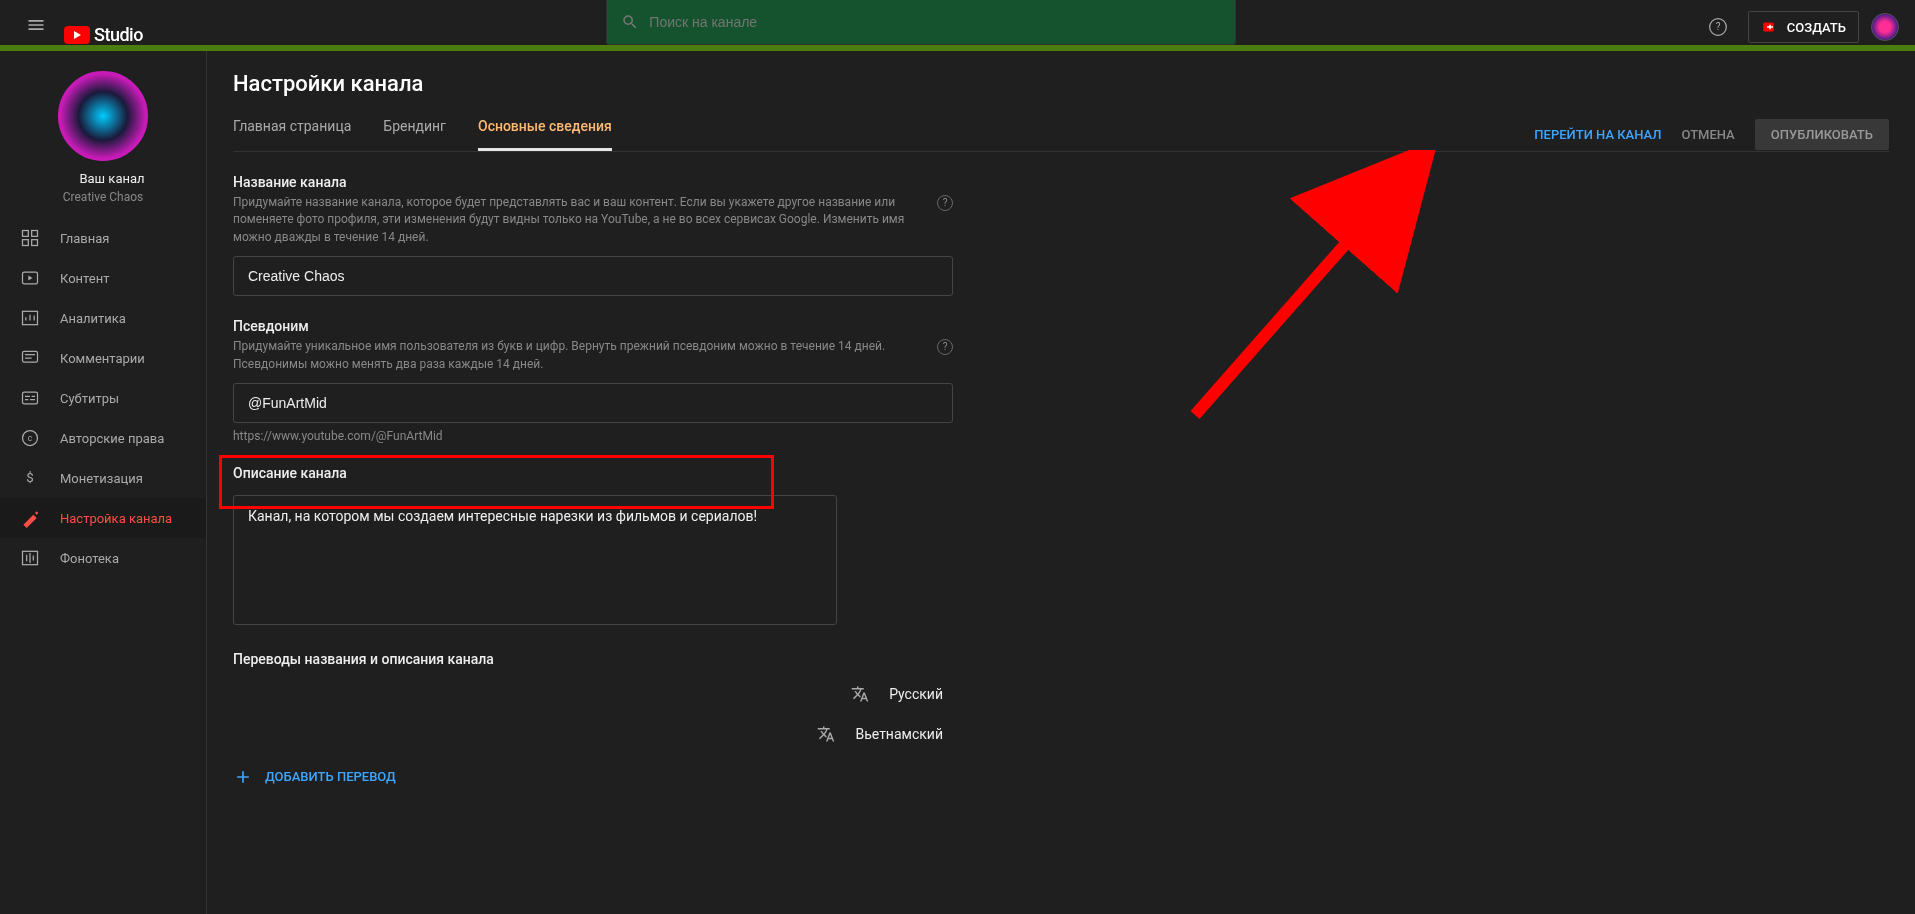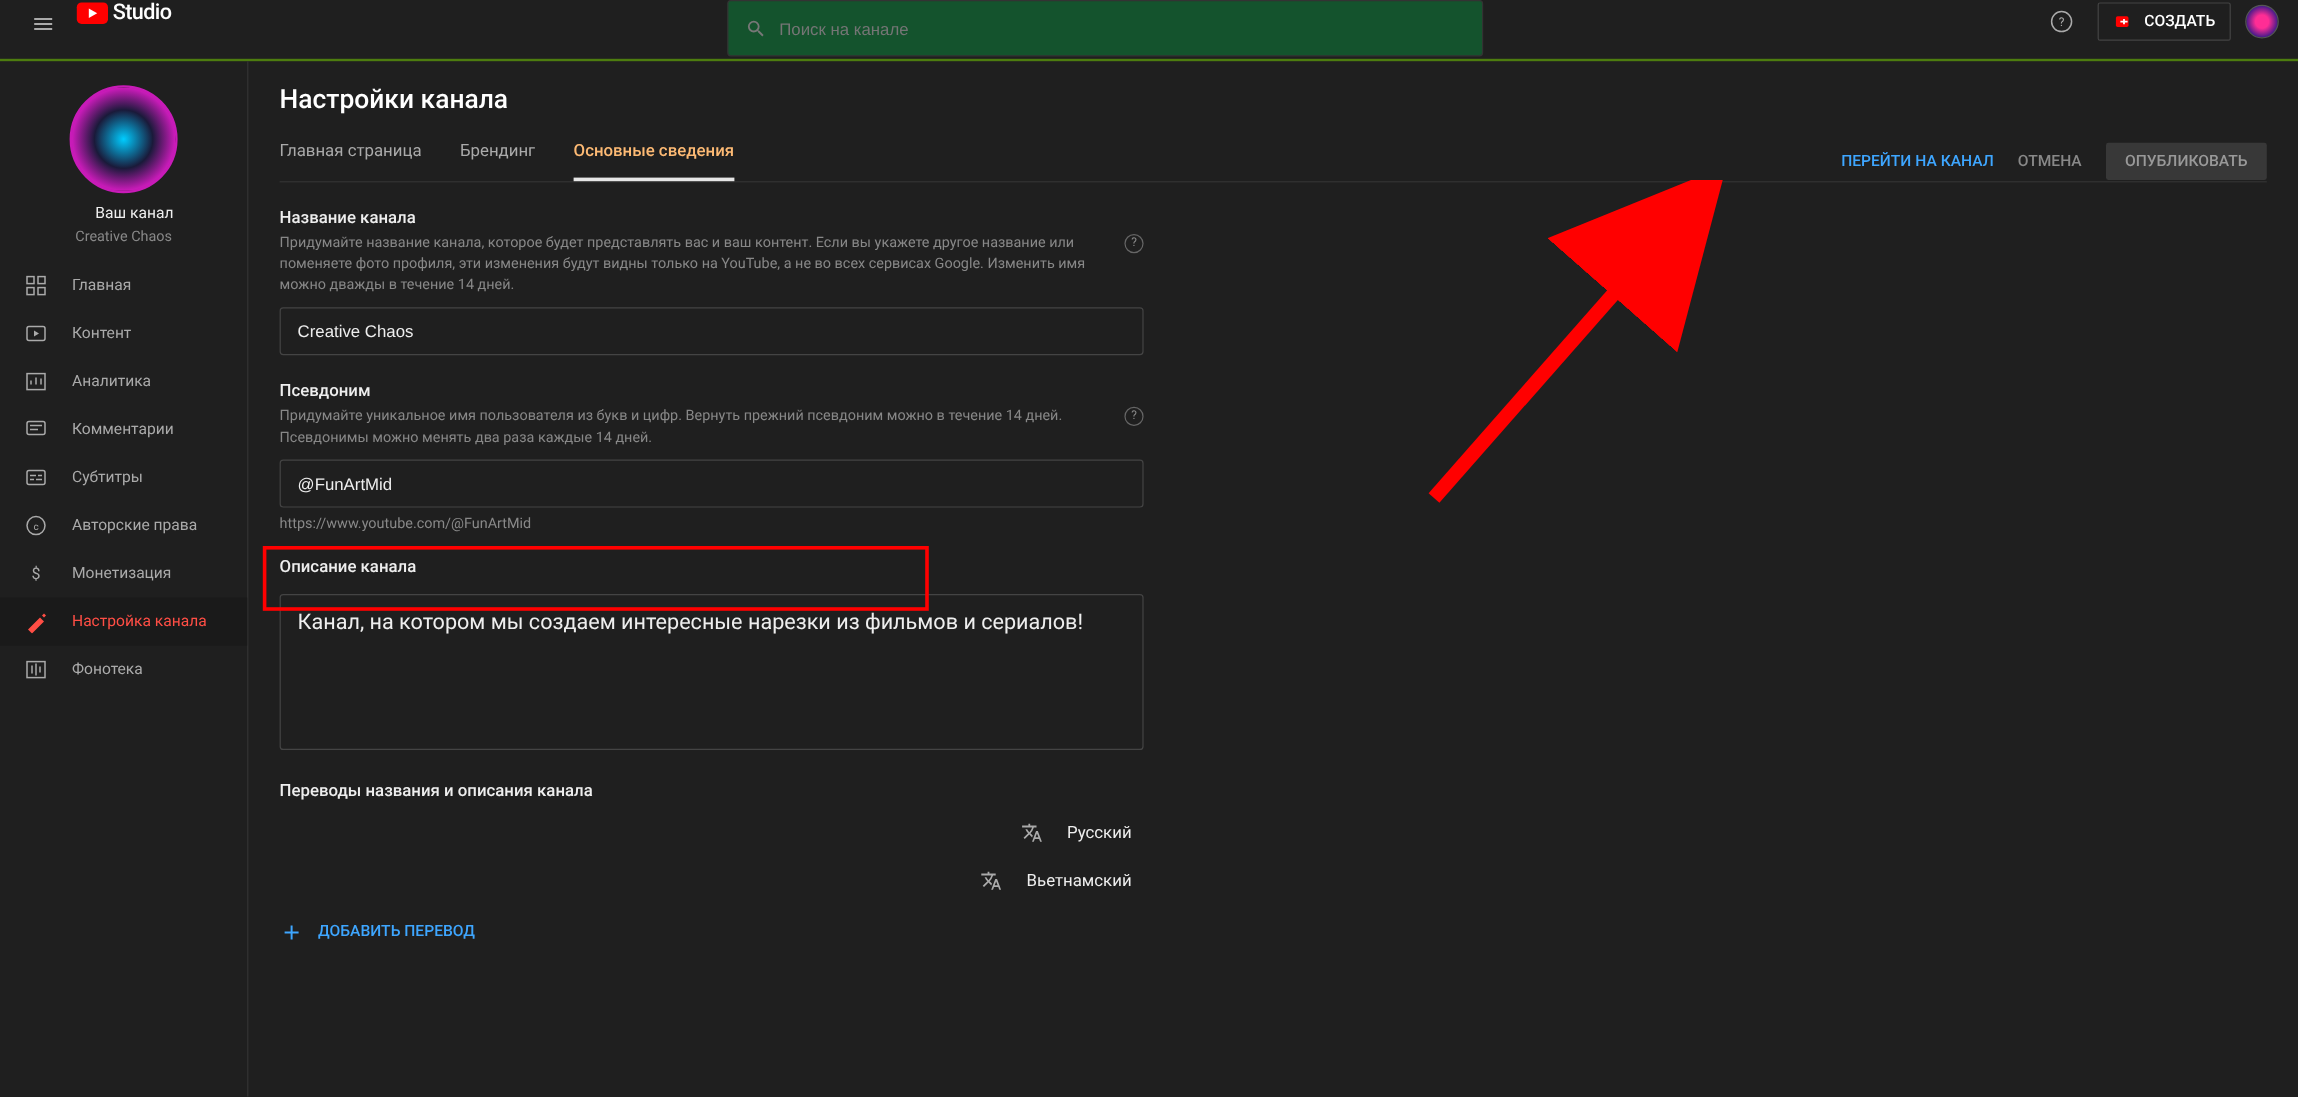--- a/index.html
+++ b/index.html
@@ -9,23 +9,23 @@
   color: #aaa;
   width: 1915px;
   height: 914px;
   overflow: hidden;
   position: relative;
 }
 
 .header {
   height: 51px;
   display: flex;
-  align-items: flex-start;
+  align-items: flex-end;
   padding: 0 16px;
-  border-bottom: 2px solid #4d7c0f;
+  border-bottom: 6px solid #4d7c0f;
 }
 .menu-btn {
   width: 40px; height: 40px; display:flex; align-items:center; justify-content:center;
   cursor:pointer;
 }
 .logo { margin-left: 8px; display:flex; align-items:center; gap:4px; }
 .logo-icon { width:26px; height:18px; background:#f00; border-radius:4px; display:flex; align-items:center; justify-content:center; }
 .logo-tri { width:0;height:0;border-left:7px solid #fff;border-top:4px solid transparent;border-bottom:4px solid transparent; }
 .logo-text { color:#fff; font-size:18px; font-weight:500; letter-spacing:-0.5px; }
 .search-wrap { flex:1; display:flex; justify-content:center; }
@@ -106,23 +106,23 @@
 }
 .text-input {
   margin-top:10px;
   width:720px; height:40px;
   background:transparent; border:1px solid #444; border-radius:3px;
   color:#eee; padding:0 14px; font-size:14px; outline:none;
 }
 .handle-url { color:#888; font-size:12px; margin-top:6px; }
 .textarea {
   margin-top:10px;
-  width:720px; height:130px;
+  width:604px; height:130px;
   background:transparent; border:1px solid #444; border-radius:3px;
-  color:#eee; padding:12px 14px; font-size:18px; outline:none;
+  color:#eee; padding:12px 14px; font-size:14px; outline:none;
   resize:none; font-family:inherit;
 }
 .lang-row { display:flex; align-items:center; gap:20px; color:#eee; font-size:14px; cursor:pointer; margin-top:14px; padding:4px 10px;justify-content:flex-end; }
 .add-trans {
   display:flex; align-items:center; gap:12px;
   color:#3ea6ff; font-size:13px; font-weight:500; margin-top:20px;
   cursor:pointer;
 }
 
 .red-box {

